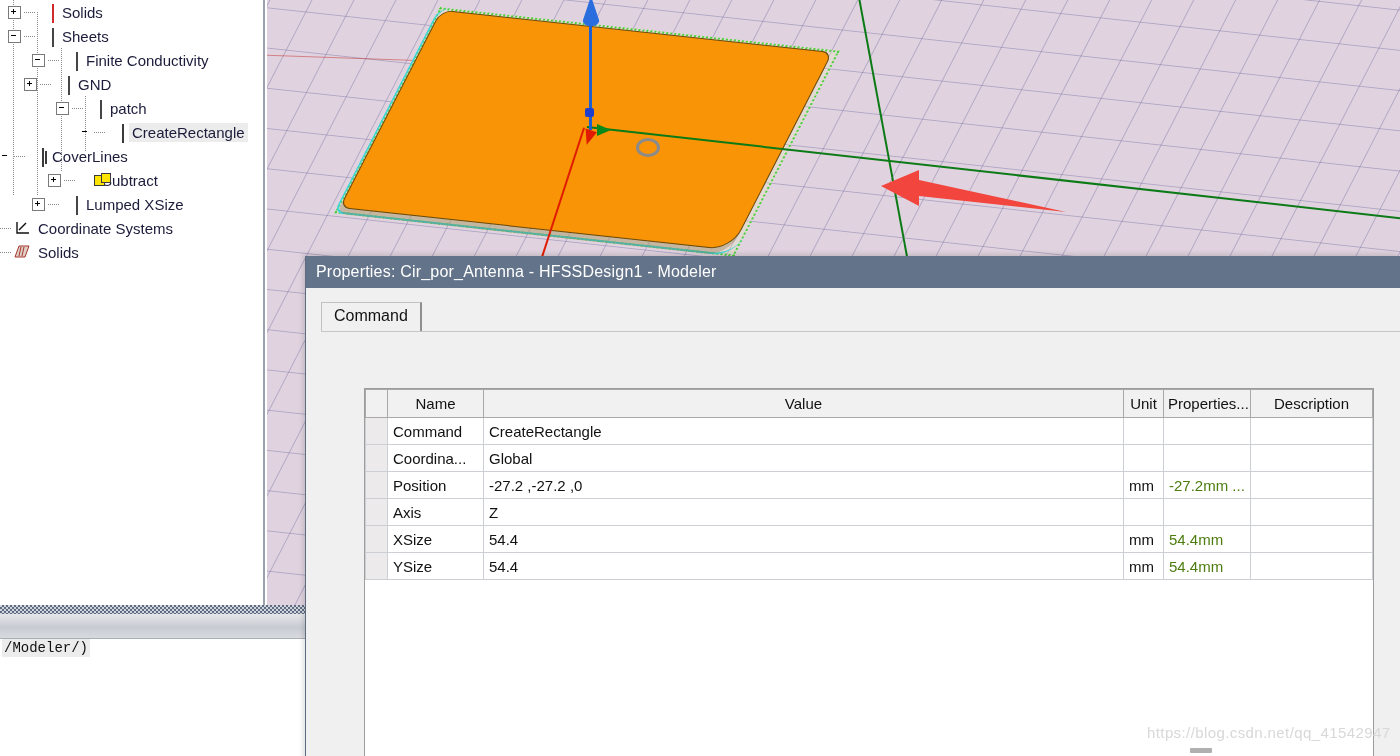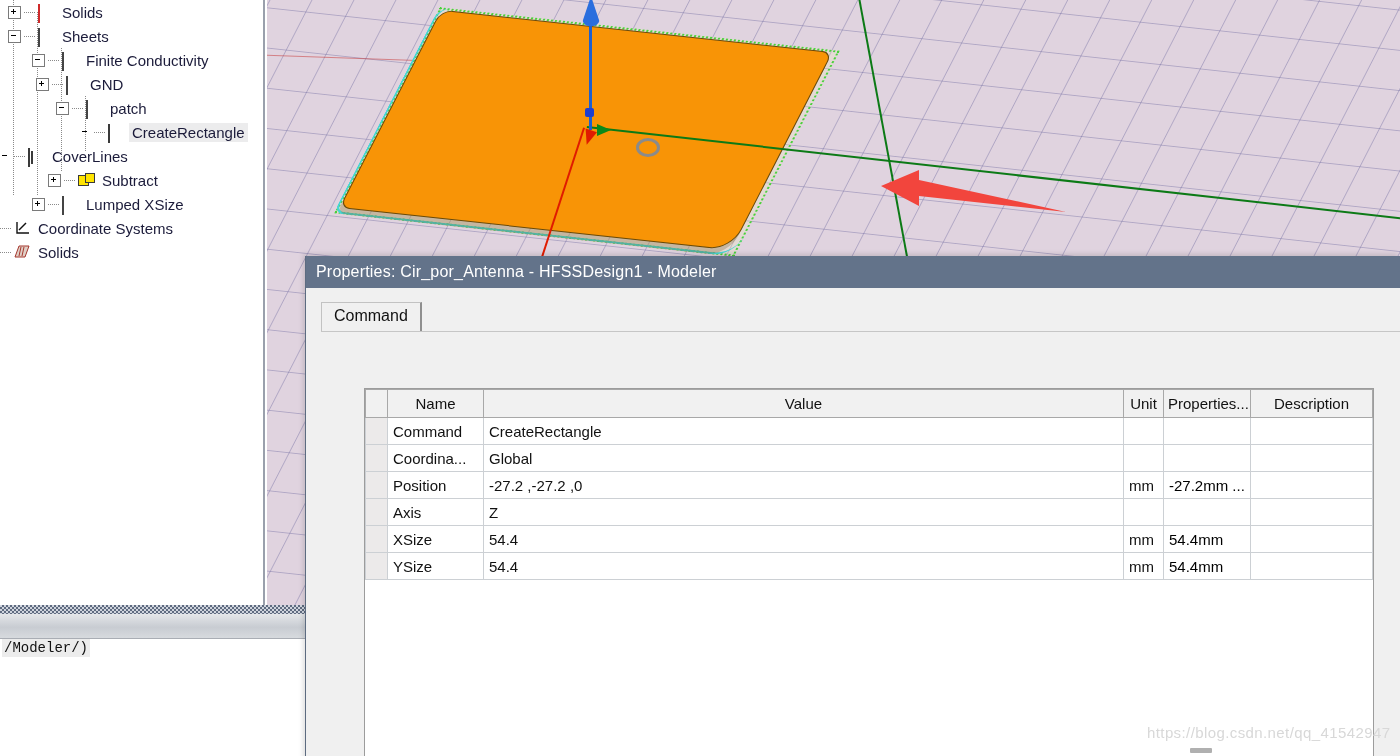--- a/index.html
+++ b/index.html
@@ -9,20 +9,21 @@
     font-family:"Liberation Sans", sans-serif;
     -webkit-font-smoothing:antialiased;
   }
 
   
   #tree-panel{
     position:absolute;left:0;top:0;width:265px;height:607px;
     background:#ffffff;overflow:hidden;
     border-right:2px solid #9aa0ac;
     box-sizing:border-box;
+    text-align:right;
   }
   .tree-row{
     position:relative;height:24px;display:flex;align-items:center;
     font-size:15px;color:#1b1b3a;white-space:nowrap;
   }
   .tree-row .lbl{padding:1px 3px;}
   .tree-row.selected .lbl{background:#ececed;}
   .expander{
     width:11px;height:11px;border:1px solid #7a7a7a;background:#fff;
     display:inline-block;position:relative;flex:0 0 auto;
@@ -214,21 +215,21 @@
     background:#f1f1f1;border:1px solid #a8a8a8;
     height:27px;font-weight:normal;color:#111;font-size:15px;
     padding:0 4px;
   }
   table.prop td{
     border:1px solid #ccd0d4;height:26px;padding:0 5px;vertical-align:middle;
     overflow:hidden;white-space:nowrap;text-overflow:ellipsis;
   }
   td.rowhdr{background:#eceaea;border:1px solid #b4b4b4;padding:0;}
   td.unit{text-align:left;}
-  td.evald{color:#000000;}
+  td.evald{color:#4d7c0f;}
   .col-h{width:22px;}
   .col-n{width:96px;}
   .col-v{width:auto;}
   .col-u{width:40px;}
   .col-e{width:87px;}
   .col-d{width:122px;}
 
   #watermark{
     position:absolute;left:1147px;top:724px;
     font-size:15px;color:#d8d8d8;letter-spacing:.4px;
@@ -259,21 +260,21 @@
         <span class="dots"></span>
         <span class="ic"><span class="ic-sheet"></span></span>
         <span class="lbl">Sheets</span>
       </div>
       <div class="tree-row" style="padding-left: 32px;">
         <span class="expander minus"></span>
         <span class="dots"></span>
         <span class="ic"><span class="ic-sheet"></span></span>
         <span class="lbl">Finite Conductivity</span>
       </div>
-      <div class="tree-row" style="padding-left: 36px;">
+      <div class="tree-row" style="padding-left: 24px;">
         <span class="expander plus"></span>
         <span class="dots"></span>
         <span class="ic"><span class="ic-sheet"></span></span>
         <span class="lbl">GND</span>
       </div>
       <div class="tree-row" style="padding-left: 56px;">
         <span class="expander minus"></span>
         <span class="dots"></span>
         <span class="ic"><span class="ic-sheet"></span></span>
         <span class="lbl">patch</span>

